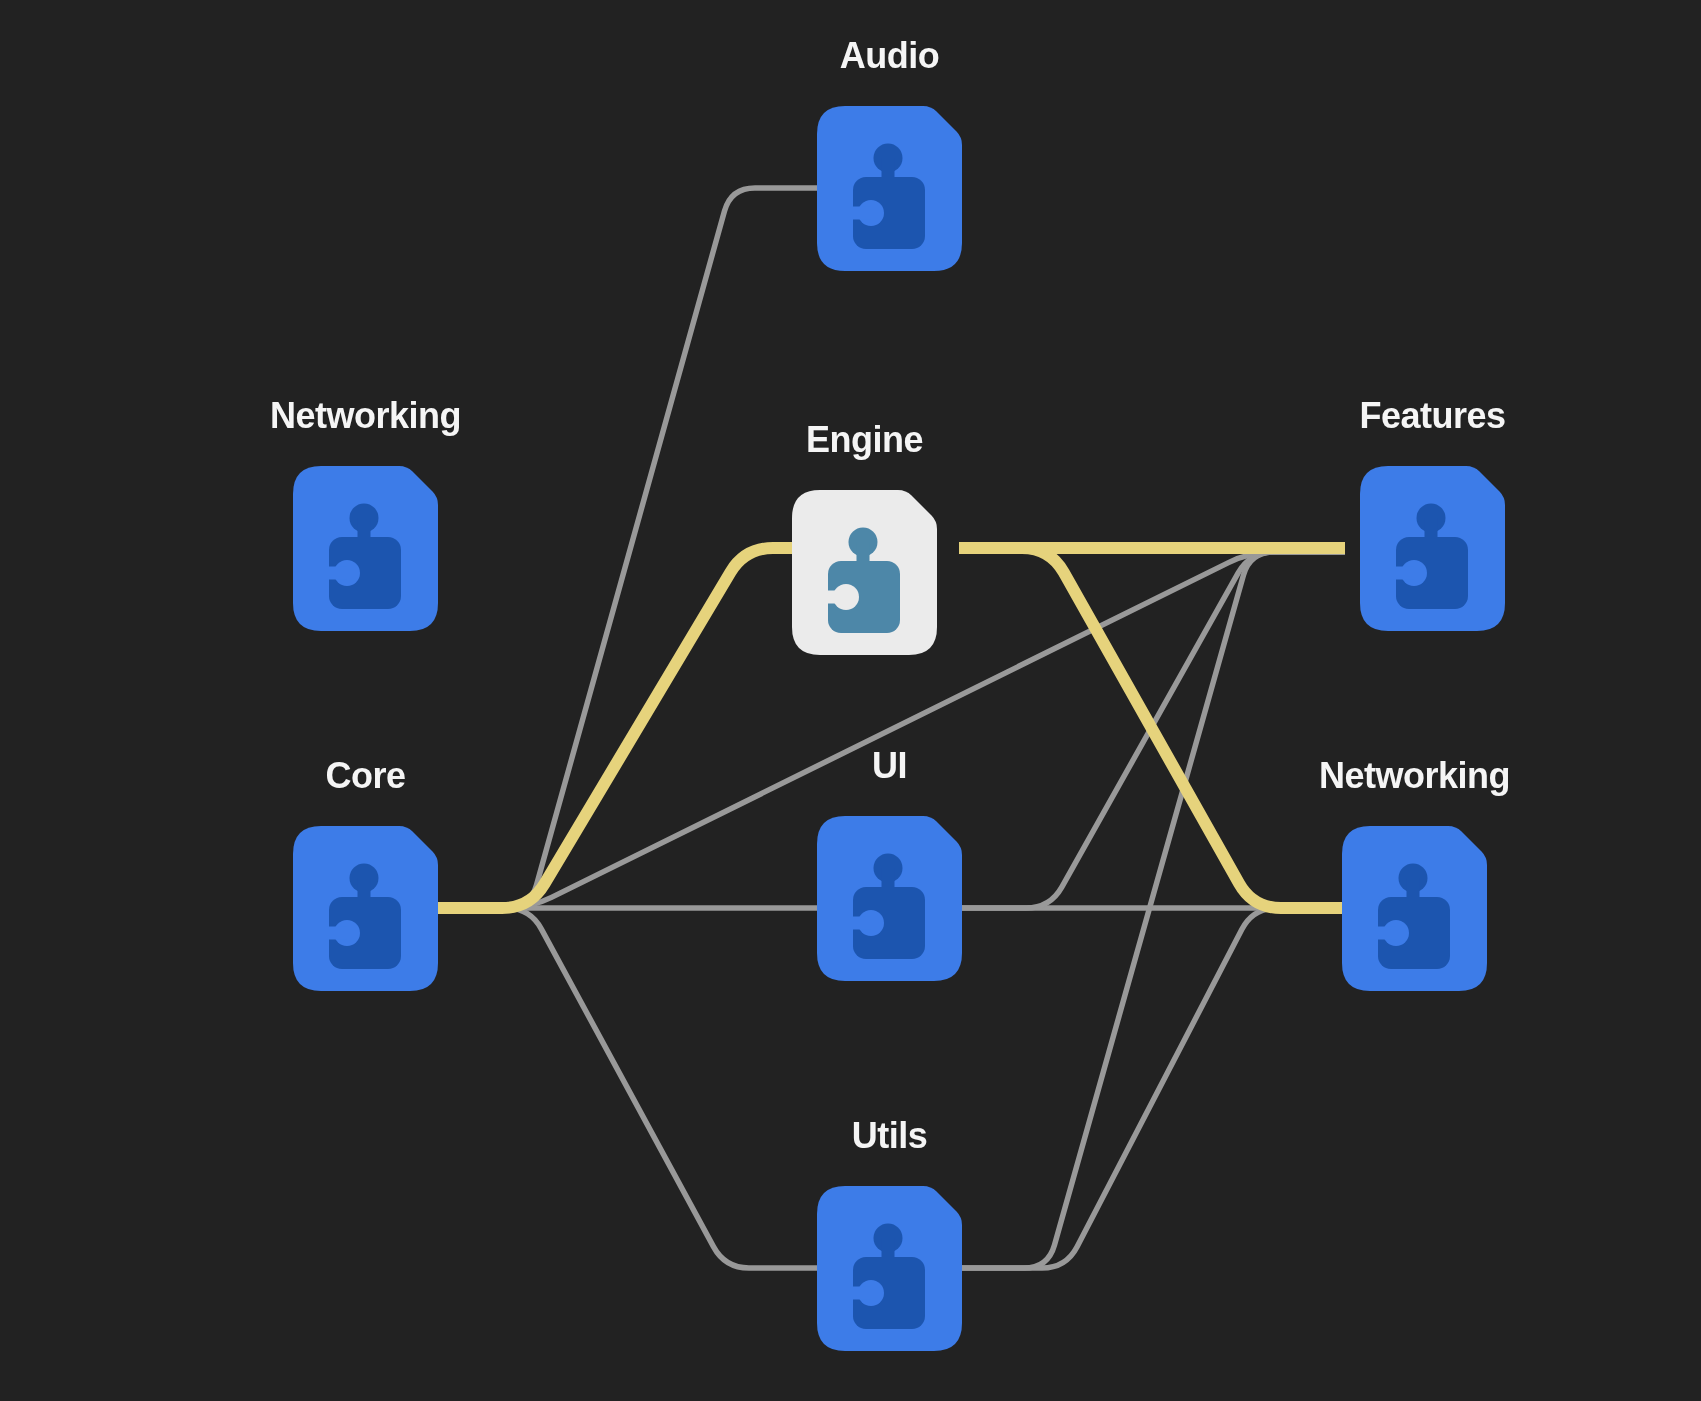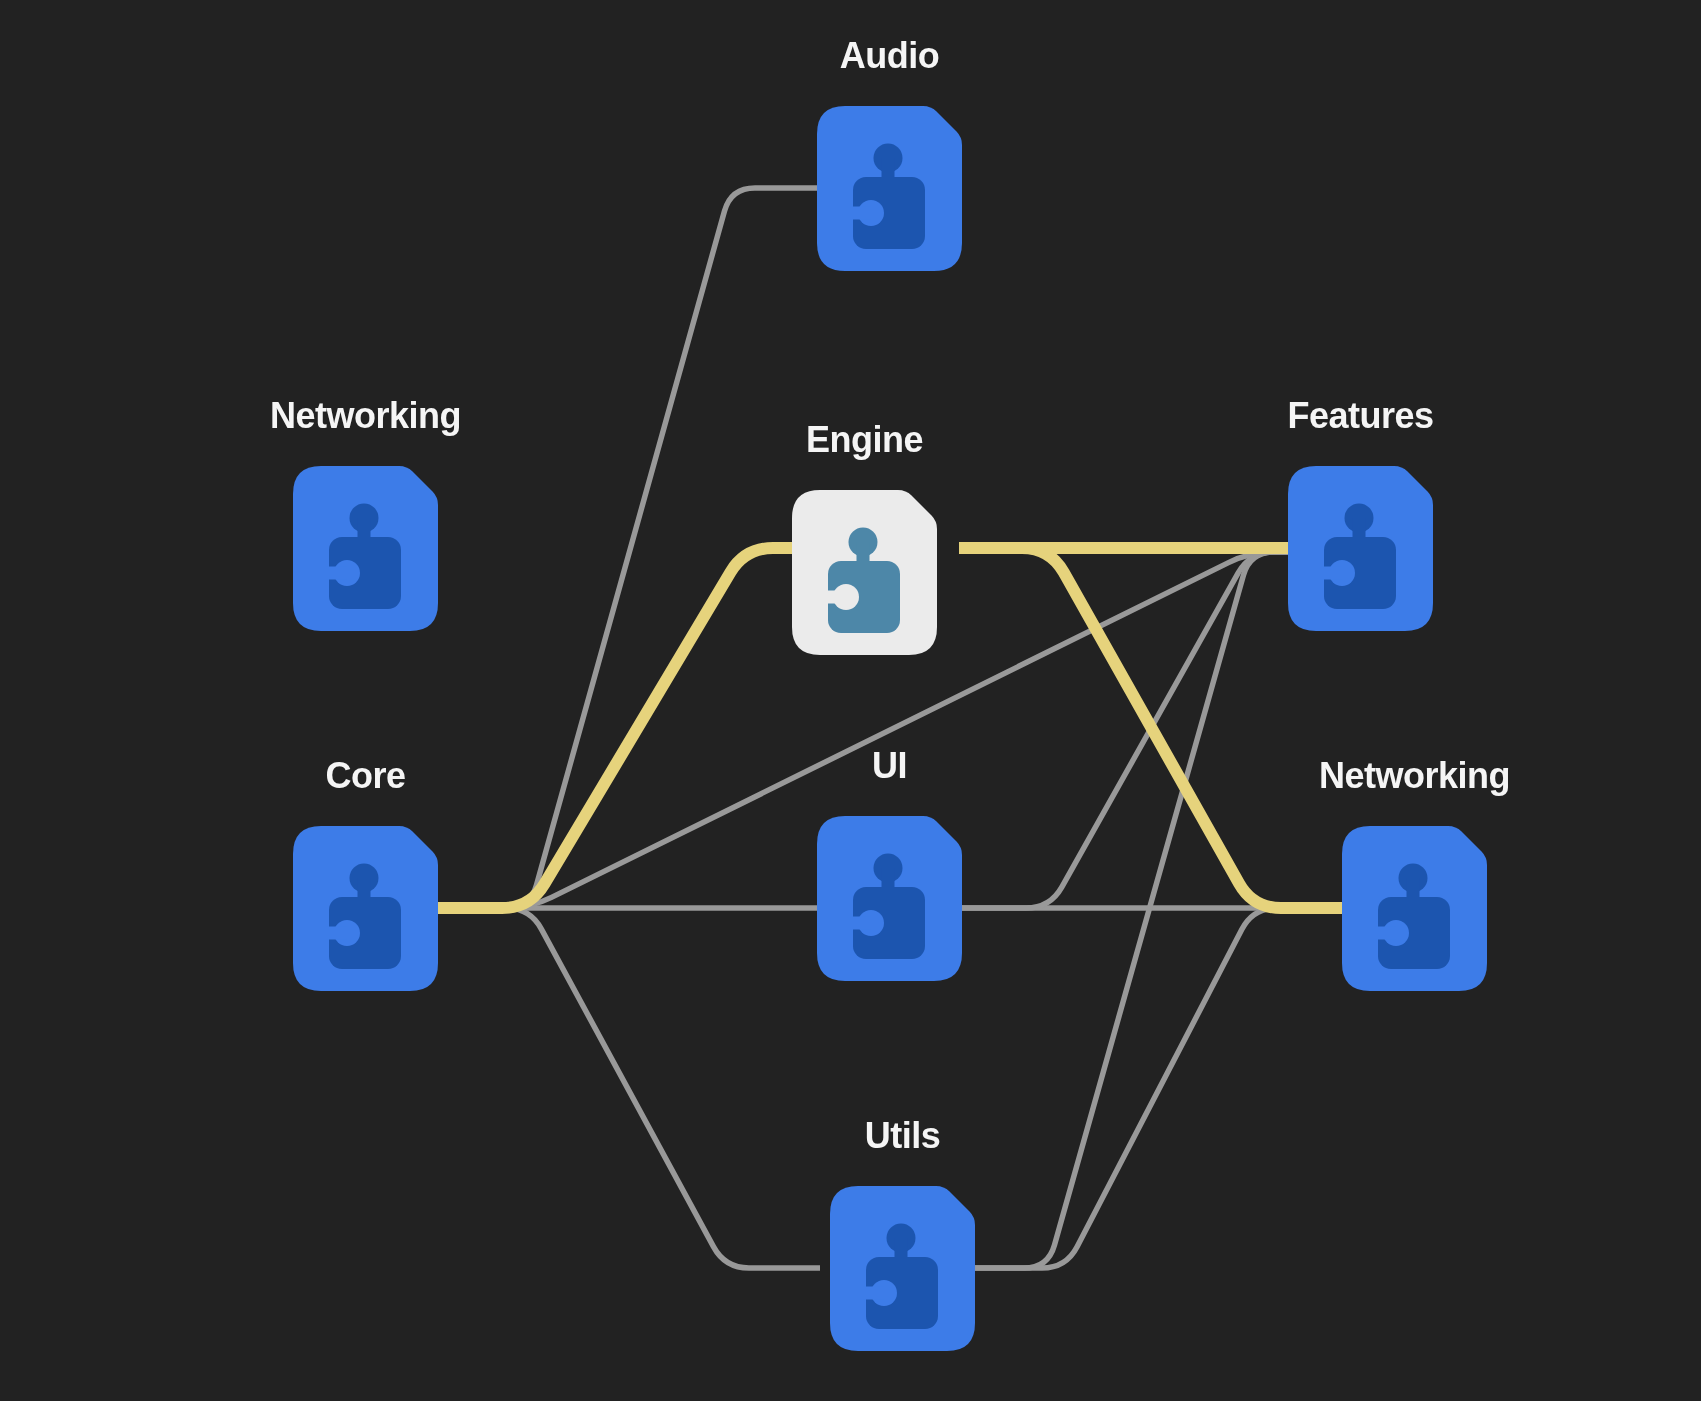--- a/index.html
+++ b/index.html
@@ -105,21 +105,21 @@
     <svg viewBox="0 0 145 165">
       <path class="body" d="M28 0 H106 Q114 0 119.5 5.5 L139.5 25.5 Q145 31 145 39 V137 Q145 165 117 165 H28 Q0 165 0 137 V28 Q0 0 28 0 Z"></path>
       <circle class="piece" cx="71" cy="52" r="14.5"></circle>
       <rect class="piece" x="64.5" y="52" width="13" height="26"></rect>
       <rect class="piece" x="36" y="71" width="72" height="72" rx="13"></rect>
       <circle class="notch" cx="54" cy="107" r="13"></circle>
       <rect class="notch" x="33" y="100.5" width="21" height="13"></rect>
     </svg>
   </div>
 
-  <div class="node" style="left:1288px; top:466px;">
+  <div class="node" style="left:1360px; top:466px;">
     <div class="label">Features</div>
     <svg viewBox="0 0 145 165">
       <path class="body" d="M28 0 H106 Q114 0 119.5 5.5 L139.5 25.5 Q145 31 145 39 V137 Q145 165 117 165 H28 Q0 165 0 137 V28 Q0 0 28 0 Z"></path>
       <circle class="piece" cx="71" cy="52" r="14.5"></circle>
       <rect class="piece" x="64.5" y="52" width="13" height="26"></rect>
       <rect class="piece" x="36" y="71" width="72" height="72" rx="13"></rect>
       <circle class="notch" cx="54" cy="107" r="13"></circle>
       <rect class="notch" x="33" y="100.5" width="21" height="13"></rect>
     </svg>
   </div>
@@ -153,21 +153,21 @@
     <svg viewBox="0 0 145 165">
       <path class="body" d="M28 0 H106 Q114 0 119.5 5.5 L139.5 25.5 Q145 31 145 39 V137 Q145 165 117 165 H28 Q0 165 0 137 V28 Q0 0 28 0 Z"></path>
       <circle class="piece" cx="71" cy="52" r="14.5"></circle>
       <rect class="piece" x="64.5" y="52" width="13" height="26"></rect>
       <rect class="piece" x="36" y="71" width="72" height="72" rx="13"></rect>
       <circle class="notch" cx="54" cy="107" r="13"></circle>
       <rect class="notch" x="33" y="100.5" width="21" height="13"></rect>
     </svg>
   </div>
 
-  <div class="node" style="left:817px; top:1186px;margin-left:13px;">
+  <div class="node" style="left:817px; top:1186px;">
     <div class="label">Utils</div>
     <svg viewBox="0 0 145 165">
       <path class="body" d="M28 0 H106 Q114 0 119.5 5.5 L139.5 25.5 Q145 31 145 39 V137 Q145 165 117 165 H28 Q0 165 0 137 V28 Q0 0 28 0 Z"></path>
       <circle class="piece" cx="71" cy="52" r="14.5"></circle>
       <rect class="piece" x="64.5" y="52" width="13" height="26"></rect>
       <rect class="piece" x="36" y="71" width="72" height="72" rx="13"></rect>
       <circle class="notch" cx="54" cy="107" r="13"></circle>
       <rect class="notch" x="33" y="100.5" width="21" height="13"></rect>
     </svg>
   </div>

